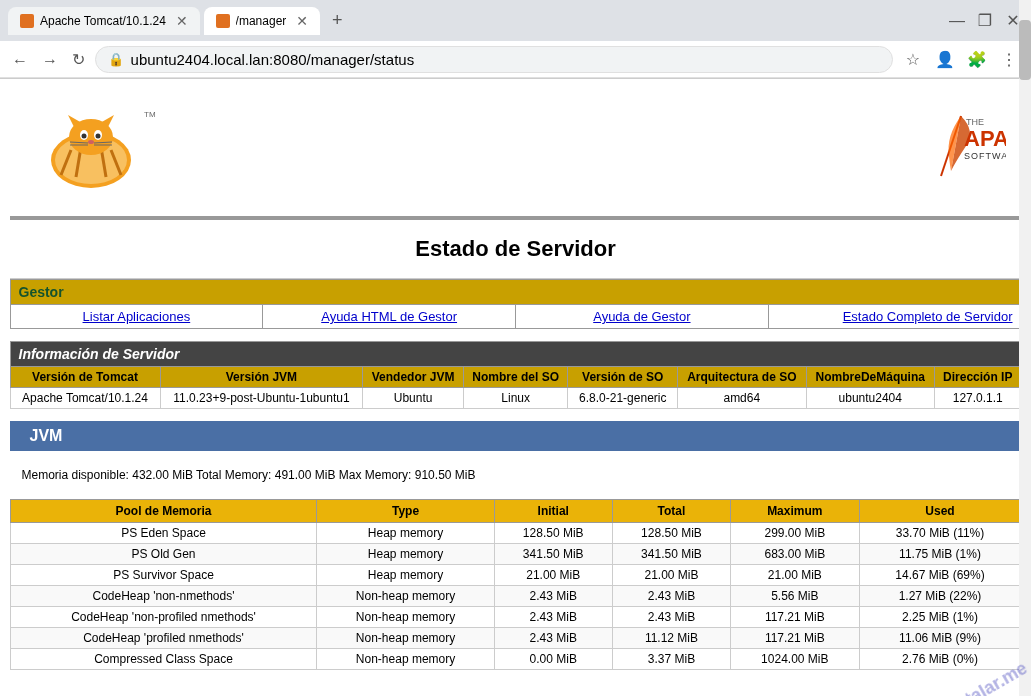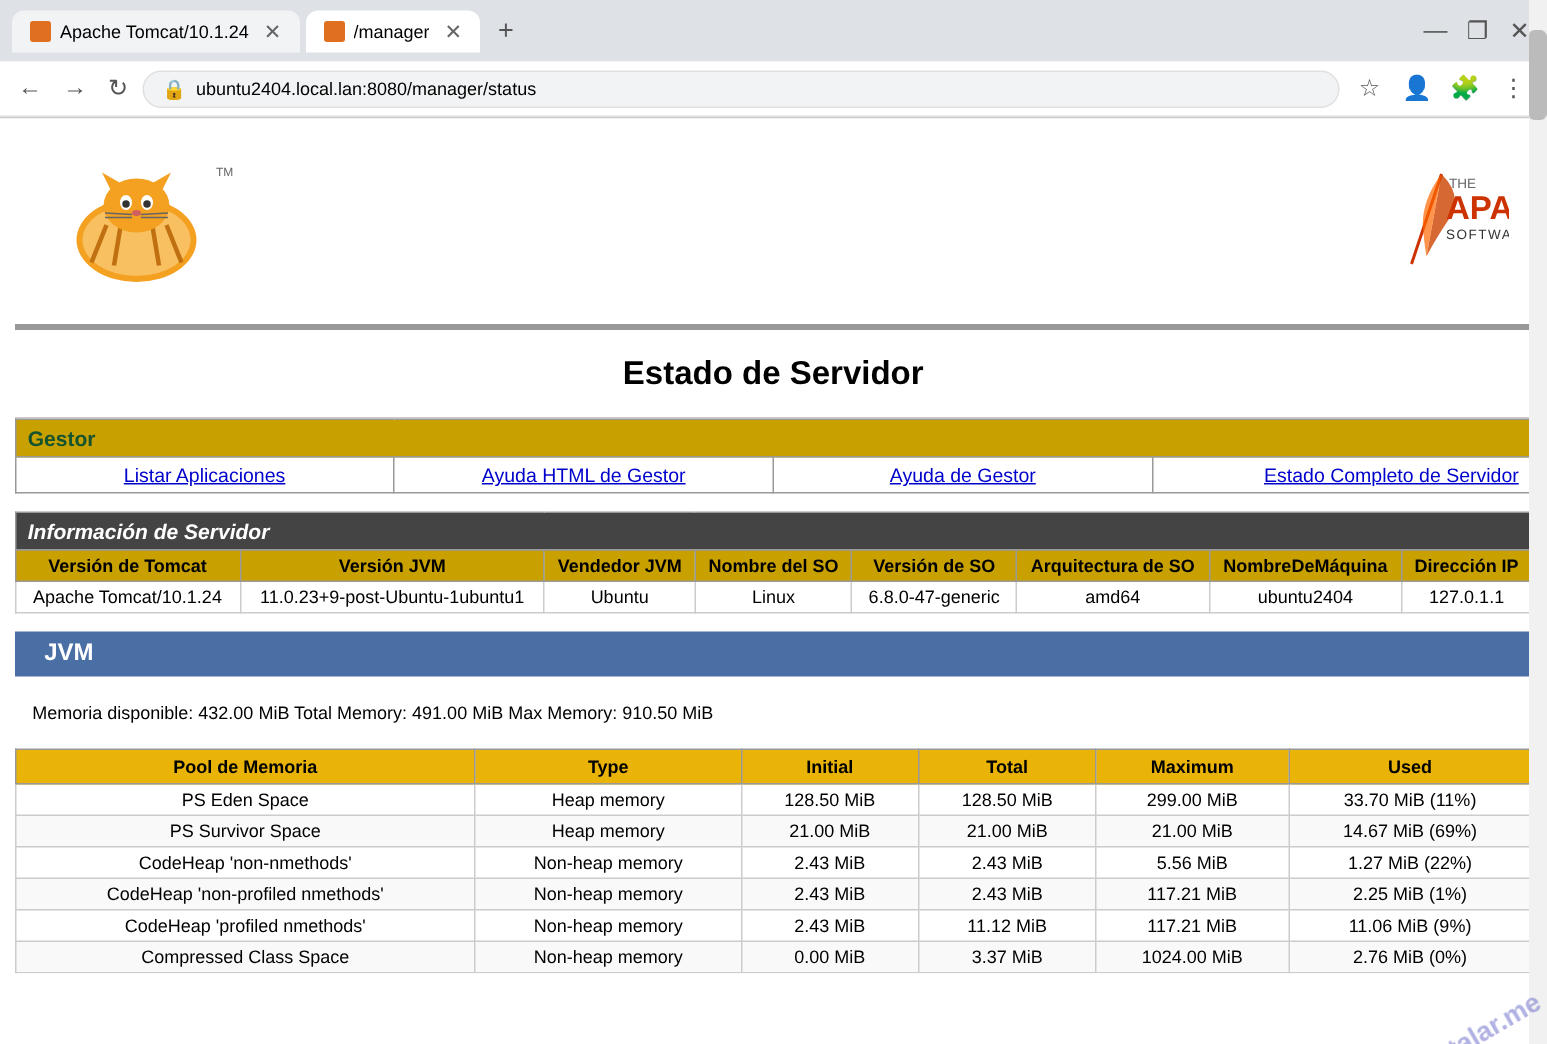--- a/index.html
+++ b/index.html
@@ -13,21 +13,21 @@
     .browser-tab-icon { width: 14px; height: 14px; background: #e07020; border-radius: 2px; flex-shrink: 0; }
     .browser-tab-label { overflow: hidden; text-overflow: ellipsis; white-space: nowrap; }
     .browser-tab-close { color: #666; cursor: pointer; margin-left: 4px; font-size: 14px; }
     .browser-tab-new { background: none; border: none; font-size: 18px; color: #555; cursor: pointer; padding: 4px 8px; }
     .browser-win-controls { margin-left: auto; display: flex; gap: 8px; align-items: center; }
     .win-ctrl { width: 20px; height: 20px; display: flex; align-items: center; justify-content: center; font-size: 16px; cursor: pointer; color: #555; }
 
     .browser-toolbar { display: flex; align-items: center; padding: 4px 8px; gap: 6px; background: #fff; border-bottom: 1px solid #e0e0e0; }
     .nav-btn { background: none; border: none; cursor: pointer; color: #555; font-size: 16px; padding: 4px; border-radius: 4px; }
     .address-bar { flex: 1; display: flex; align-items: center; background: #f1f3f4; border-radius: 20px; padding: 4px 12px; gap: 6px; border: 1px solid #e0e0e0; }
-    .address-input { border: none; background: none; outline: none; flex: 1; font-size: 12px; }
+    .address-input { border: none; background: none; outline: none; flex: 1; font-size: 15px; }
     .toolbar-icons { display: flex; gap: 4px; }
     .toolbar-icon { width: 28px; height: 28px; display: flex; align-items: center; justify-content: center; cursor: pointer; border-radius: 4px; color: #555; font-size: 16px; }
 
     
     .page-content { padding: 0; background: #fff; }
     .page-header { display: flex; justify-content: space-between; align-items: center; padding: 26px 16px; border-bottom: 2px solid #999; }
 
     .page-title { text-align: center; font-size: 22px; font-weight: bold; padding: 16px; border-bottom: 1px solid #ccc; }
 
     
@@ -180,21 +180,21 @@
         <th class="info-col-header">Versión de SO</th>
         <th class="info-col-header">Arquitectura de SO</th>
         <th class="info-col-header">NombreDeMáquina</th>
         <th class="info-col-header">Dirección IP</th>
       </tr>
       <tr class="info-data">
         <td>Apache Tomcat/10.1.24</td>
         <td>11.0.23+9-post-Ubuntu-1ubuntu1</td>
         <td>Ubuntu</td>
         <td>Linux</td>
-        <td>6.8.0-47-generic</td>
+        <td>6.8.0-21-generic</td>
         <td>amd64</td>
         <td>ubuntu2404</td>
         <td>127.0.1.1</td>
       </tr>
     </tbody>
       </table>
 
     <div class="jvm-section" style="margin-top:12px;">JVM</div>
     <div class="memory-info">Memoria disponible: 432.00 MiB  Total Memory: 491.00 MiB  Max Memory: 910.50 MiB</div>
 
@@ -212,20 +212,28 @@
         <tbody id="memory-tbody">
           <tr class="memory-data">
             <td>PS Eden Space</td>
             <td>Heap memory</td>
             <td>128.50 MiB</td>
             <td>128.50 MiB</td>
             <td>299.00 MiB</td>
             <td>33.70 MiB (11%)</td>
           </tr>
           <tr class="memory-data">
+            <td>PS Old Gen</td>
+            <td>Heap memory</td>
+            <td>341.50 MiB</td>
+            <td>341.50 MiB</td>
+            <td>683.00 MiB</td>
+            <td>11.75 MiB (1%)</td>
+          </tr>
+          <tr class="memory-data">
             <td>PS Survivor Space</td>
             <td>Heap memory</td>
             <td>21.00 MiB</td>
             <td>21.00 MiB</td>
             <td>21.00 MiB</td>
             <td>14.67 MiB (69%)</td>
           </tr>
           <tr class="memory-data">
             <td>CodeHeap 'non-nmethods'</td>
             <td>Non-heap memory</td>

